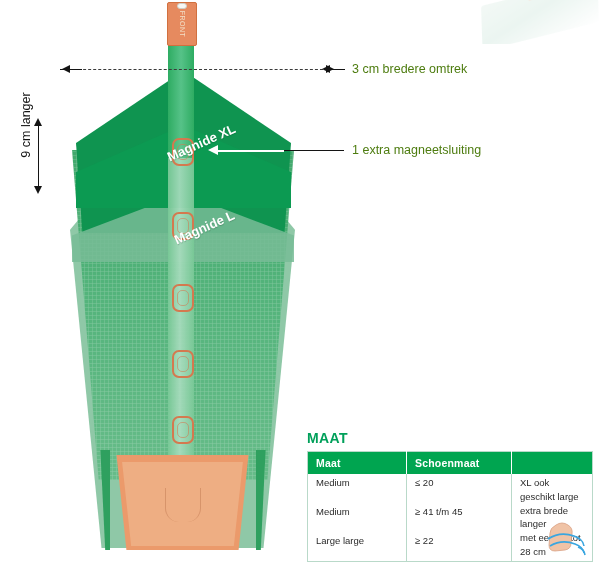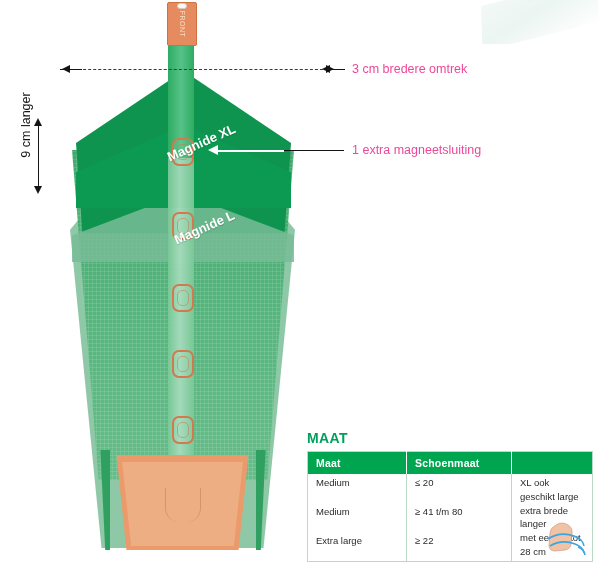--- a/index.html
+++ b/index.html
@@ -199,21 +199,21 @@
     white-space: nowrap;
     text-shadow: 0 1px 1px rgba(0,0,0,.18);
   }
   #label-xl { left: 108px; top: 150px; transform: rotate(-24deg); transform-origin: left center; }
   #label-l  { left: 115px; top: 233px; transform: rotate(-24deg); transform-origin: left center; }
 
   
   .anno-text {
     position: absolute;
     font-size: 12.5px;
-    color: #ec4899;
+    color: #4d7c0f;
     white-space: nowrap;
   }
   .anno-line {
     position: absolute;
     height: 0;
     border-top: 1px solid #141414;
   }
   .anno-line.white { border-top: 2px solid #ffffff; }
   .anno-line.dashed { border-top: 1px dashed #3a3a3a; }
 
@@ -404,21 +404,21 @@
           <svg id="foot-illus" viewBox="0 0 46 40">
             <path d="M14 6 q6 -4 12 0 q5 3 4 9 l-1 9 q0 6 -6 7 l-10 1 q-6 0 -6 -6 l1 -12 q0 -5 6 -8 z" fill="#f0c3a6" stroke="#d9a184" stroke-width="0.8"></path>
             <path d="M6 20 q12 -8 26 -3 q9 3 10 10" fill="none" stroke="#3aa6e0" stroke-width="1.6"></path>
             <path d="M8 27 q12 -7 25 -2 q8 3 9 9" fill="none" stroke="#3aa6e0" stroke-width="1.6"></path>
             <path d="M36 28 q6 2 7 8" fill="none" stroke="#3aa6e0" stroke-width="1.6"></path>
           </svg>
         </td>
       </tr>
       <tr>
         <td>Medium</td>
-        <td>≥ 41 t/m 80</td>
+        <td>≥ 41 t/m 45</td>
       </tr>
       <tr>
-        <td class="cell-pad-bot">Extra large</td>
+        <td class="cell-pad-bot">Large large</td>
         <td class="cell-pad-bot">≥ 22</td>
       </tr>
     </tbody>
   </table>
 </div>
 
 </body></html>

